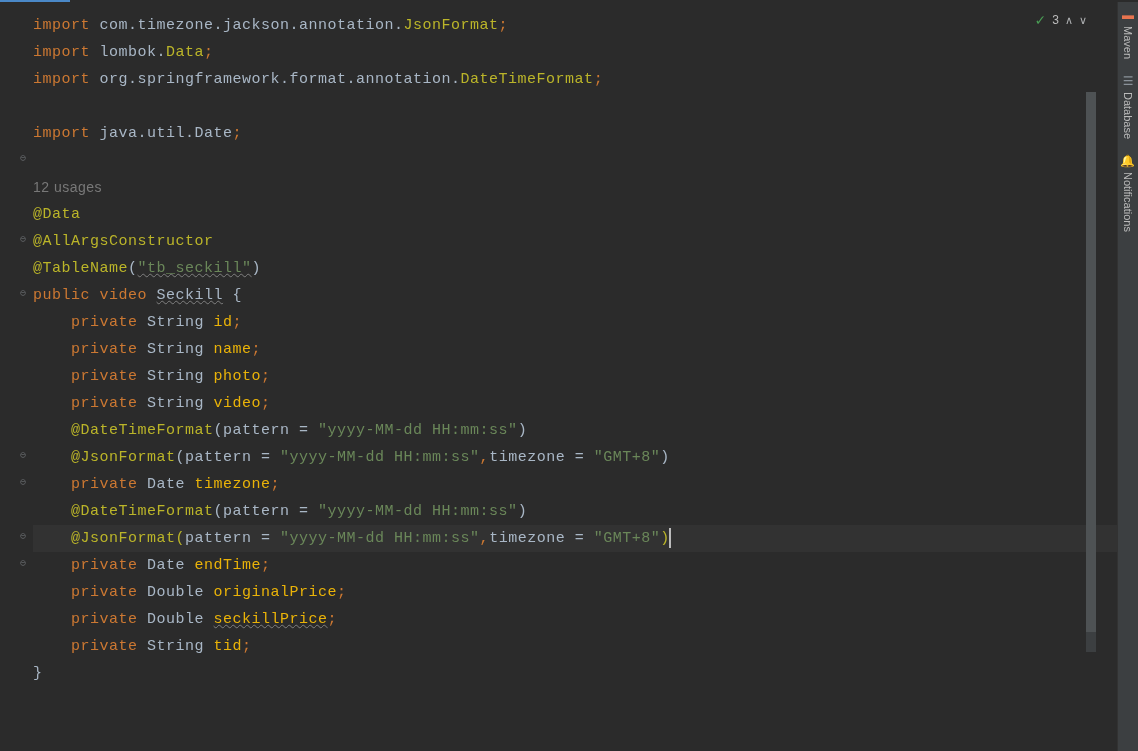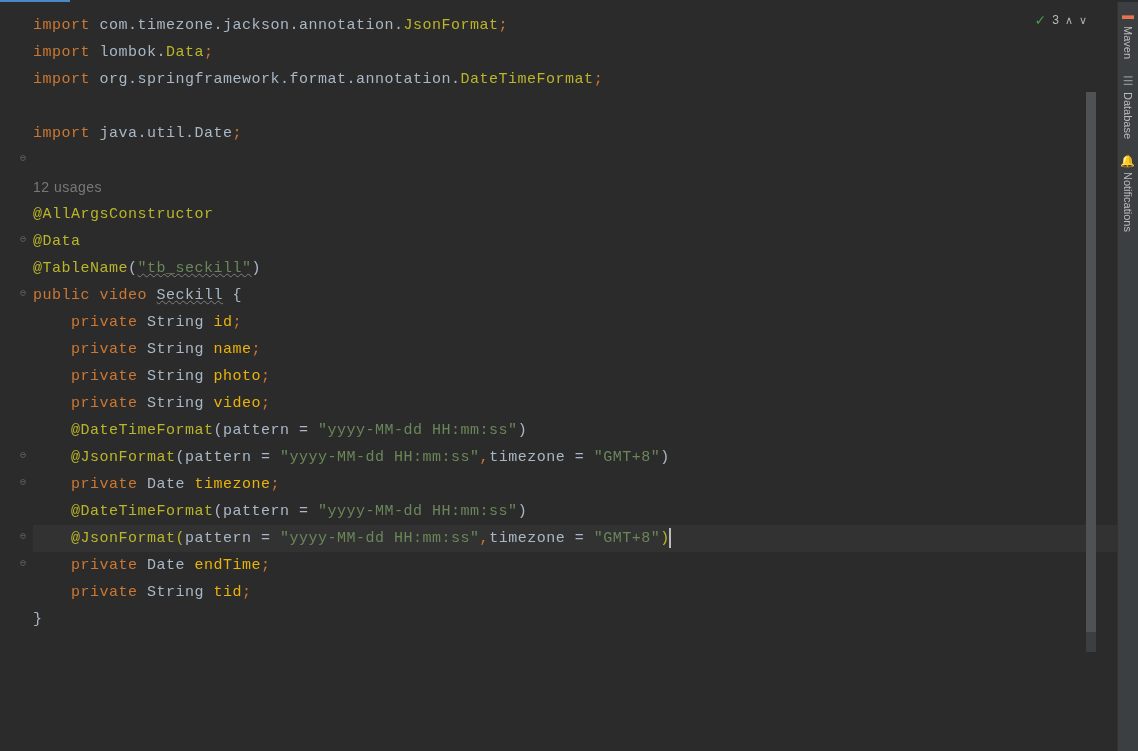--- a/index.html
+++ b/index.html
@@ -159,34 +159,36 @@
       <span class="chevron">∨</span>
     </div>
 
     <div class="line"><span class="kw-orange">import</span><span class="kw-white"> </span><span class="kw-white">com.timezone.jackson.annotation.</span><span class="kw-yellow">JsonFormat</span><span class="kw-orange">;</span></div>
     <div class="line"><span class="kw-orange">import</span><span class="kw-white"> </span><span class="kw-white">lombok.</span><span class="kw-yellow">Data</span><span class="kw-orange">;</span></div>
     <div class="line"><span class="kw-orange">import</span><span class="kw-white"> </span><span class="kw-white">org.springframework.format.annotation.</span><span class="kw-yellow">DateTimeFormat</span><span class="kw-orange">;</span></div>
     <div class="line"></div>
     <div class="line"><span class="kw-orange">import</span><span class="kw-white"> </span><span class="kw-white">java.util.Date</span><span class="kw-orange">;</span></div>
     <div class="line"></div>
     <div class="line"><span class="usage-hint">12 usages</span></div>
+    <div class="line"><span class="kw-yellow">@</span><span class="kw-yellow">Data</span></div>
     <div class="line"><span class="kw-yellow">@</span><span class="kw-yellow">AllArgsConstructor</span></div>
-    <div class="line"><span class="kw-yellow">@</span><span class="kw-yellow">Data</span></div>
     <div class="line"><span class="kw-yellow">@</span><span class="kw-yellow">TableName</span><span class="kw-white">(</span><span class="kw-green underline-wavy">"tb_seckill"</span><span class="kw-white">)</span></div>
     <div class="line"><span class="kw-orange">public</span><span class="kw-white"> </span><span class="kw-orange">video</span><span class="kw-white"> </span><span class="kw-white underline-wavy">Seckill</span><span class="kw-white"> </span><span class="kw-white">{</span></div>
     <div class="line"><span class="kw-white">    </span><span class="kw-orange">private</span><span class="kw-white"> </span><span class="kw-white">String</span><span class="kw-white"> </span><span class="kw-purple">id</span><span class="kw-orange">;</span></div>
     <div class="line"><span class="kw-white">    </span><span class="kw-orange">private</span><span class="kw-white"> </span><span class="kw-white">String</span><span class="kw-white"> </span><span class="kw-purple">name</span><span class="kw-orange">;</span></div>
     <div class="line"><span class="kw-white">    </span><span class="kw-orange">private</span><span class="kw-white"> </span><span class="kw-white">String</span><span class="kw-white"> </span><span class="kw-purple">photo</span><span class="kw-orange">;</span></div>
     <div class="line"><span class="kw-white">    </span><span class="kw-orange">private</span><span class="kw-white"> </span><span class="kw-white">String</span><span class="kw-white"> </span><span class="kw-purple">video</span><span class="kw-orange">;</span></div>
     <div class="line"><span class="kw-white">    </span><span class="kw-yellow">@</span><span class="kw-yellow">DateTimeFormat</span><span class="kw-white">(</span><span class="kw-white">pattern = </span><span class="kw-green">"yyyy-MM-dd HH:mm:ss"</span><span class="kw-white">)</span></div>
     <div class="line"><span class="kw-white">    </span><span class="kw-yellow">@</span><span class="kw-yellow">JsonFormat</span><span class="kw-white">(</span><span class="kw-white">pattern = </span><span class="kw-green">"yyyy-MM-dd HH:mm:ss"</span><span class="kw-orange">,</span><span class="kw-white">timezone = </span><span class="kw-green">"GMT+8"</span><span class="kw-white">)</span></div>
     <div class="line"><span class="kw-white">    </span><span class="kw-orange">private</span><span class="kw-white"> </span><span class="kw-white">Date</span><span class="kw-white"> </span><span class="kw-purple">timezone</span><span class="kw-orange">;</span></div>
     <div class="line"><span class="kw-white">    </span><span class="kw-yellow">@</span><span class="kw-yellow">DateTimeFormat</span><span class="kw-white">(</span><span class="kw-white">pattern = </span><span class="kw-green">"yyyy-MM-dd HH:mm:ss"</span><span class="kw-white">)</span></div>
     <div class="line highlighted"><span class="kw-white">    </span><span class="kw-yellow">@</span><span class="kw-yellow">JsonFormat</span><span class="kw-yellow">(</span><span class="kw-white">pattern = </span><span class="kw-green">"yyyy-MM-dd HH:mm:ss"</span><span class="kw-orange">,</span><span class="kw-white">timezone = </span><span class="kw-green">"GMT+8"</span><span class="kw-yellow">)</span><span class="caret"></span></div>
     <div class="line"><span class="kw-white">    </span><span class="kw-orange">private</span><span class="kw-white"> </span><span class="kw-white">Date</span><span class="kw-white"> </span><span class="kw-purple">endTime</span><span class="kw-orange">;</span></div>
+    <div class="line"><span class="kw-white">    </span><span class="kw-orange">private</span><span class="kw-white"> </span><span class="kw-white">Double</span><span class="kw-white"> </span><span class="kw-purple">originalPrice</span><span class="kw-orange">;</span></div>
+    <div class="line"><span class="kw-white">    </span><span class="kw-orange">private</span><span class="kw-white"> </span><span class="kw-white">Double</span><span class="kw-white"> </span><span class="kw-purple underline-wavy">seckillPrice</span><span class="kw-orange">;</span></div>
     <div class="line"><span class="kw-white">    </span><span class="kw-orange">private</span><span class="kw-white"> </span><span class="kw-white">String</span><span class="kw-white"> </span><span class="kw-purple">tid</span><span class="kw-orange">;</span></div>
     <div class="line"><span class="kw-white">}</span></div>
 
     <div class="scrollbar-track">
       <div class="scrollbar-thumb"></div>
     </div>
   </div>
 
   <div class="right-sidebar">
     <div class="sidebar-item">

